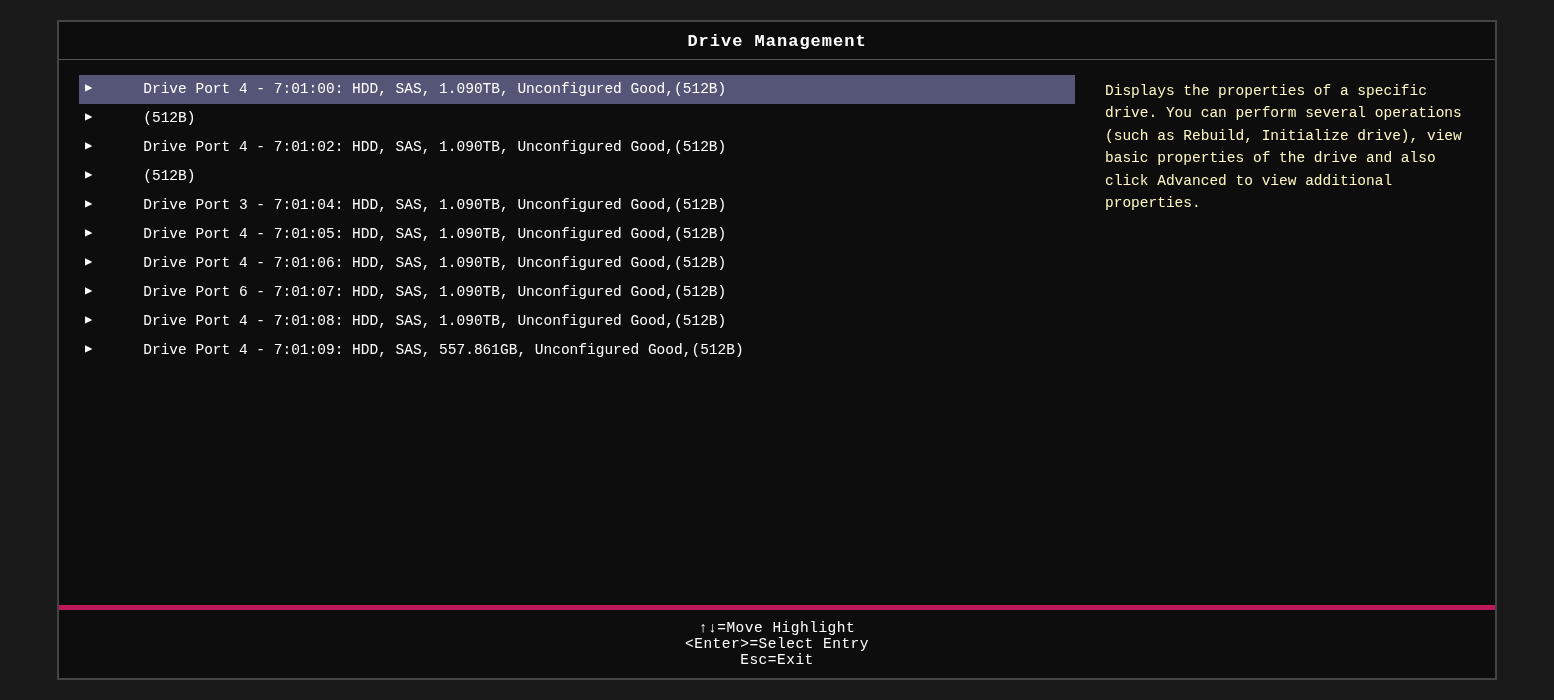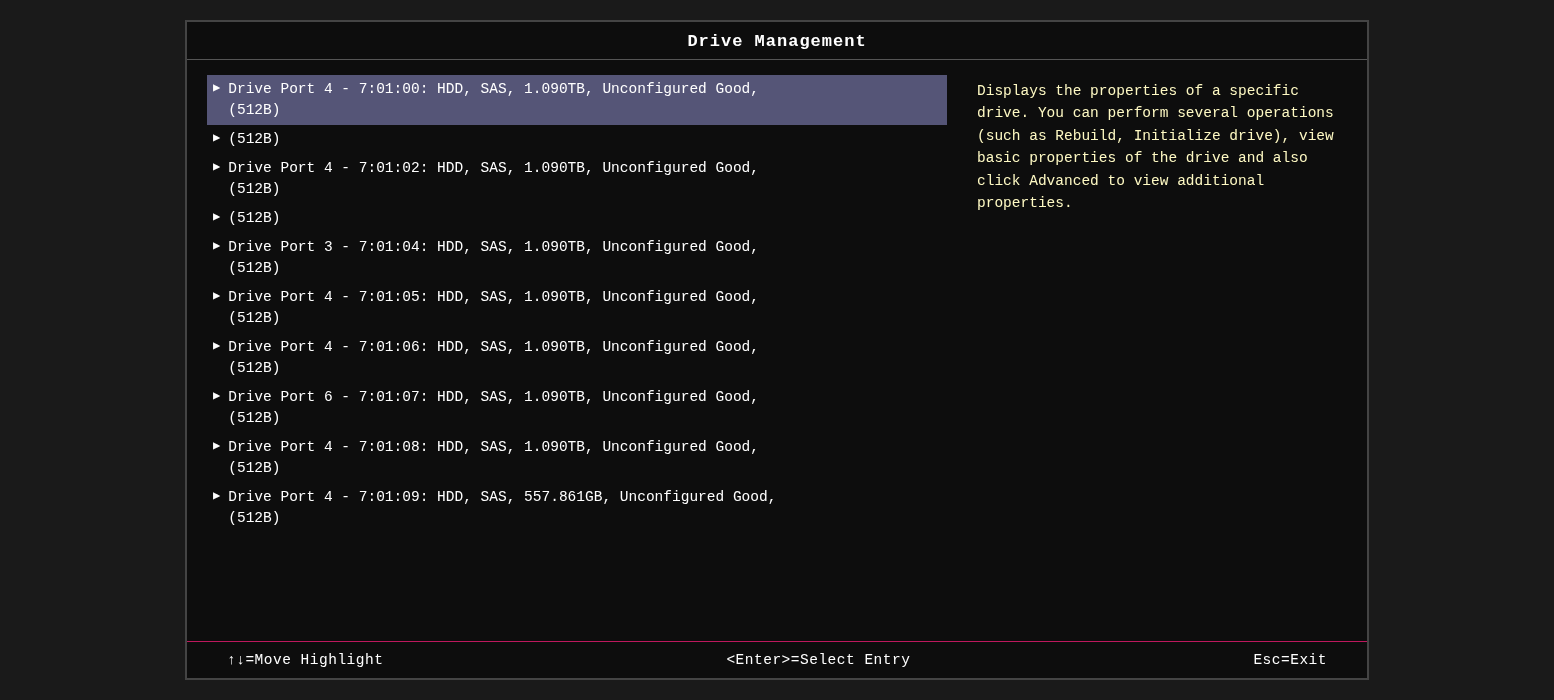--- a/index.html
+++ b/index.html
@@ -14,21 +14,21 @@
       background-color: #1a1a1a;
       font-family: 'Courier New', Courier, monospace;
       color: #ffffff;
       overflow: hidden;
       display: flex;
       align-items: center;
       justify-content: center;
     }
 
     .screen {
-      width: 1184px;
+      width: 1440px;
       height: 660px;
       background-color: #0d0d0d;
       border: 2px solid #444;
       position: relative;
       display: flex;
       flex-direction: column;
     }
 
     .title-bar {
       text-align: center;
@@ -72,48 +72,50 @@
     .drive-arrow {
       margin-right: 8px;
       margin-top: 1px;
       font-size: 12px;
       color: #ffffff;
       flex-shrink: 0;
     }
 
     .drive-text {
       display: flex;
-      flex-direction: column;
+      flex-direction: row;
+      margin-left: 43px;
     }
 
     .drive-line1 {
       font-size: 14.5px;
     }
 
     .drive-line2 {
       font-size: 14.5px;
       padding-left: 0px;
     }
 
     .help-panel {
       width: 370px;
       font-size: 14.5px;
       line-height: 1.55;
       color: #fef9c3;
       padding-top: 5px;
     }
 
     .footer {
-      border-top: 1px solid #be185d;
+      border-top: 5px solid #be185d;
       padding: 10px 40px;
       display: flex;
       justify-content: space-between;
       align-items: center;
       font-size: 14.5px;
       color: #ffffff;
+      flex-direction: column;
     }
 
     .footer-item {
       letter-spacing: 0.5px;
     }
   </style>
 </head>
 <body>
 
 <div class="screen">

